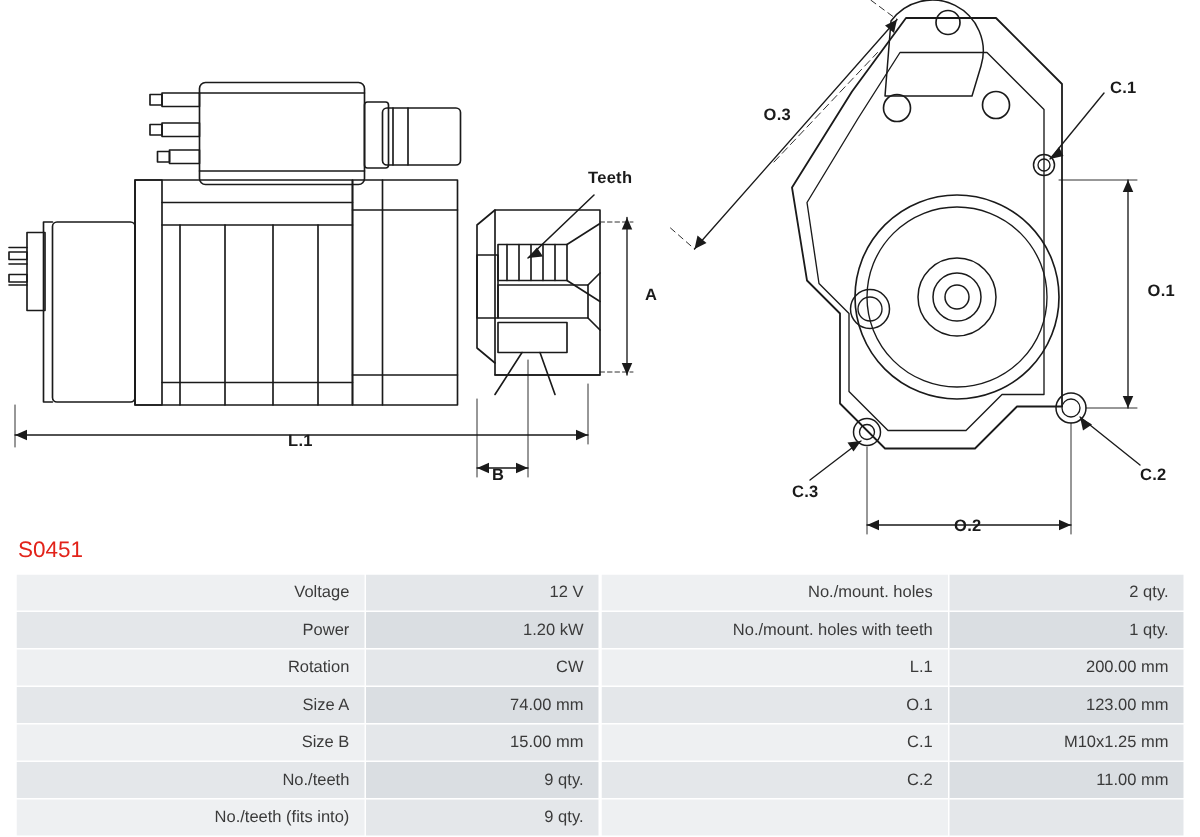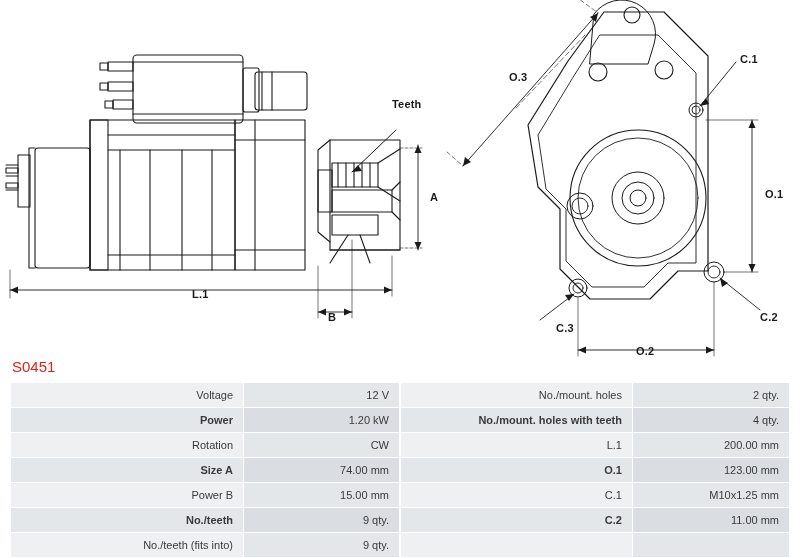--- a/index.html
+++ b/index.html
@@ -61,21 +61,21 @@
     text-align:right;
     background:#eef0f2;
     color:#3a3a3a;
   }
   .tbl td.v{
     width:148px;
     text-align:right;
     background:#e4e7ea;
     color:#3a3a3a;
   }
-  .tbl tr.alt td.k{background:#e4e7ea;font-weight:bold;}
+  .tbl tr.alt td.k{background:#e4e7ea;}
   .tbl tr.alt td.v{background:#dadee2;}
 </style>
 </head>
 <body>
 
 <div id="page">
 
   <div class="drawing">
     <svg width="800" height="360" viewBox="0 0 800 360" xmlns="http://www.w3.org/2000/svg">
       <g fill="none" stroke="#1a1a1a" stroke-width="1.1" stroke-linejoin="round" stroke-linecap="round">
@@ -185,30 +185,30 @@
 
         <path d="M736 62 L700 106" stroke-width="0.9"></path>
         <path d="M700 106 l9 -2 l-3 -6 z" fill="#1a1a1a" stroke="none"></path>
         <path d="M760 310 L720 278" stroke-width="0.9"></path>
         <path d="M720 278 l2 9 l6 -4 z" fill="#1a1a1a" stroke="none"></path>
         <path d="M540 320 L574 294" stroke-width="0.9"></path>
         <path d="M574 294 l-9 1 l4 6 z" fill="#1a1a1a" stroke="none"></path>
       </g>
     </svg>
 
-    <div class="lbl" style="left:392px;top:98px;">Teeth</div>
+    <div class="lbl" style="left:392px;top:113px;">Teeth</div>
     <div class="lbl" style="left:430px;top:191px;">A</div>
     <div class="lbl" style="left:192px;top:288px;">L.1</div>
     <div class="lbl" style="left:328px;top:311px;">B</div>
     <div class="lbl" style="left:509px;top:71px;">O.3</div>
     <div class="lbl" style="left:765px;top:188px;">O.1</div>
     <div class="lbl" style="left:636px;top:345px;">O.2</div>
     <div class="lbl" style="left:740px;top:53px;">C.1</div>
     <div class="lbl" style="left:760px;top:311px;">C.2</div>
-    <div class="lbl" style="left:528px;top:322px;margin-left:28px;">C.3</div>
+    <div class="lbl" style="left:528px;top:322px;">C.3</div>
   </div>
 
   <div class="partno">S0451</div>
 
   <div class="tables">
 
     <table class="tbl">
       <tbody>
         <tr>
           <td class="k">Voltage</td>
@@ -220,21 +220,21 @@
         </tr>
         <tr>
           <td class="k">Rotation</td>
           <td class="v">CW</td>
         </tr>
         <tr class="alt">
           <td class="k">Size A</td>
           <td class="v">74.00 mm</td>
         </tr>
         <tr>
-          <td class="k">Power B</td>
+          <td class="k">Size B</td>
           <td class="v">15.00 mm</td>
         </tr>
         <tr class="alt">
           <td class="k">No./teeth</td>
           <td class="v">9 qty.</td>
         </tr>
         <tr>
           <td class="k">No./teeth (fits into)</td>
           <td class="v">9 qty.</td>
         </tr>
@@ -242,21 +242,21 @@
     </table>
 
     <table class="tbl">
       <tbody>
         <tr>
           <td class="k">No./mount. holes</td>
           <td class="v">2 qty.</td>
         </tr>
         <tr class="alt">
           <td class="k">No./mount. holes with teeth</td>
-          <td class="v">4 qty.</td>
+          <td class="v">1 qty.</td>
         </tr>
         <tr>
           <td class="k">L.1</td>
           <td class="v">200.00 mm</td>
         </tr>
         <tr class="alt">
           <td class="k">O.1</td>
           <td class="v">123.00 mm</td>
         </tr>
         <tr>

